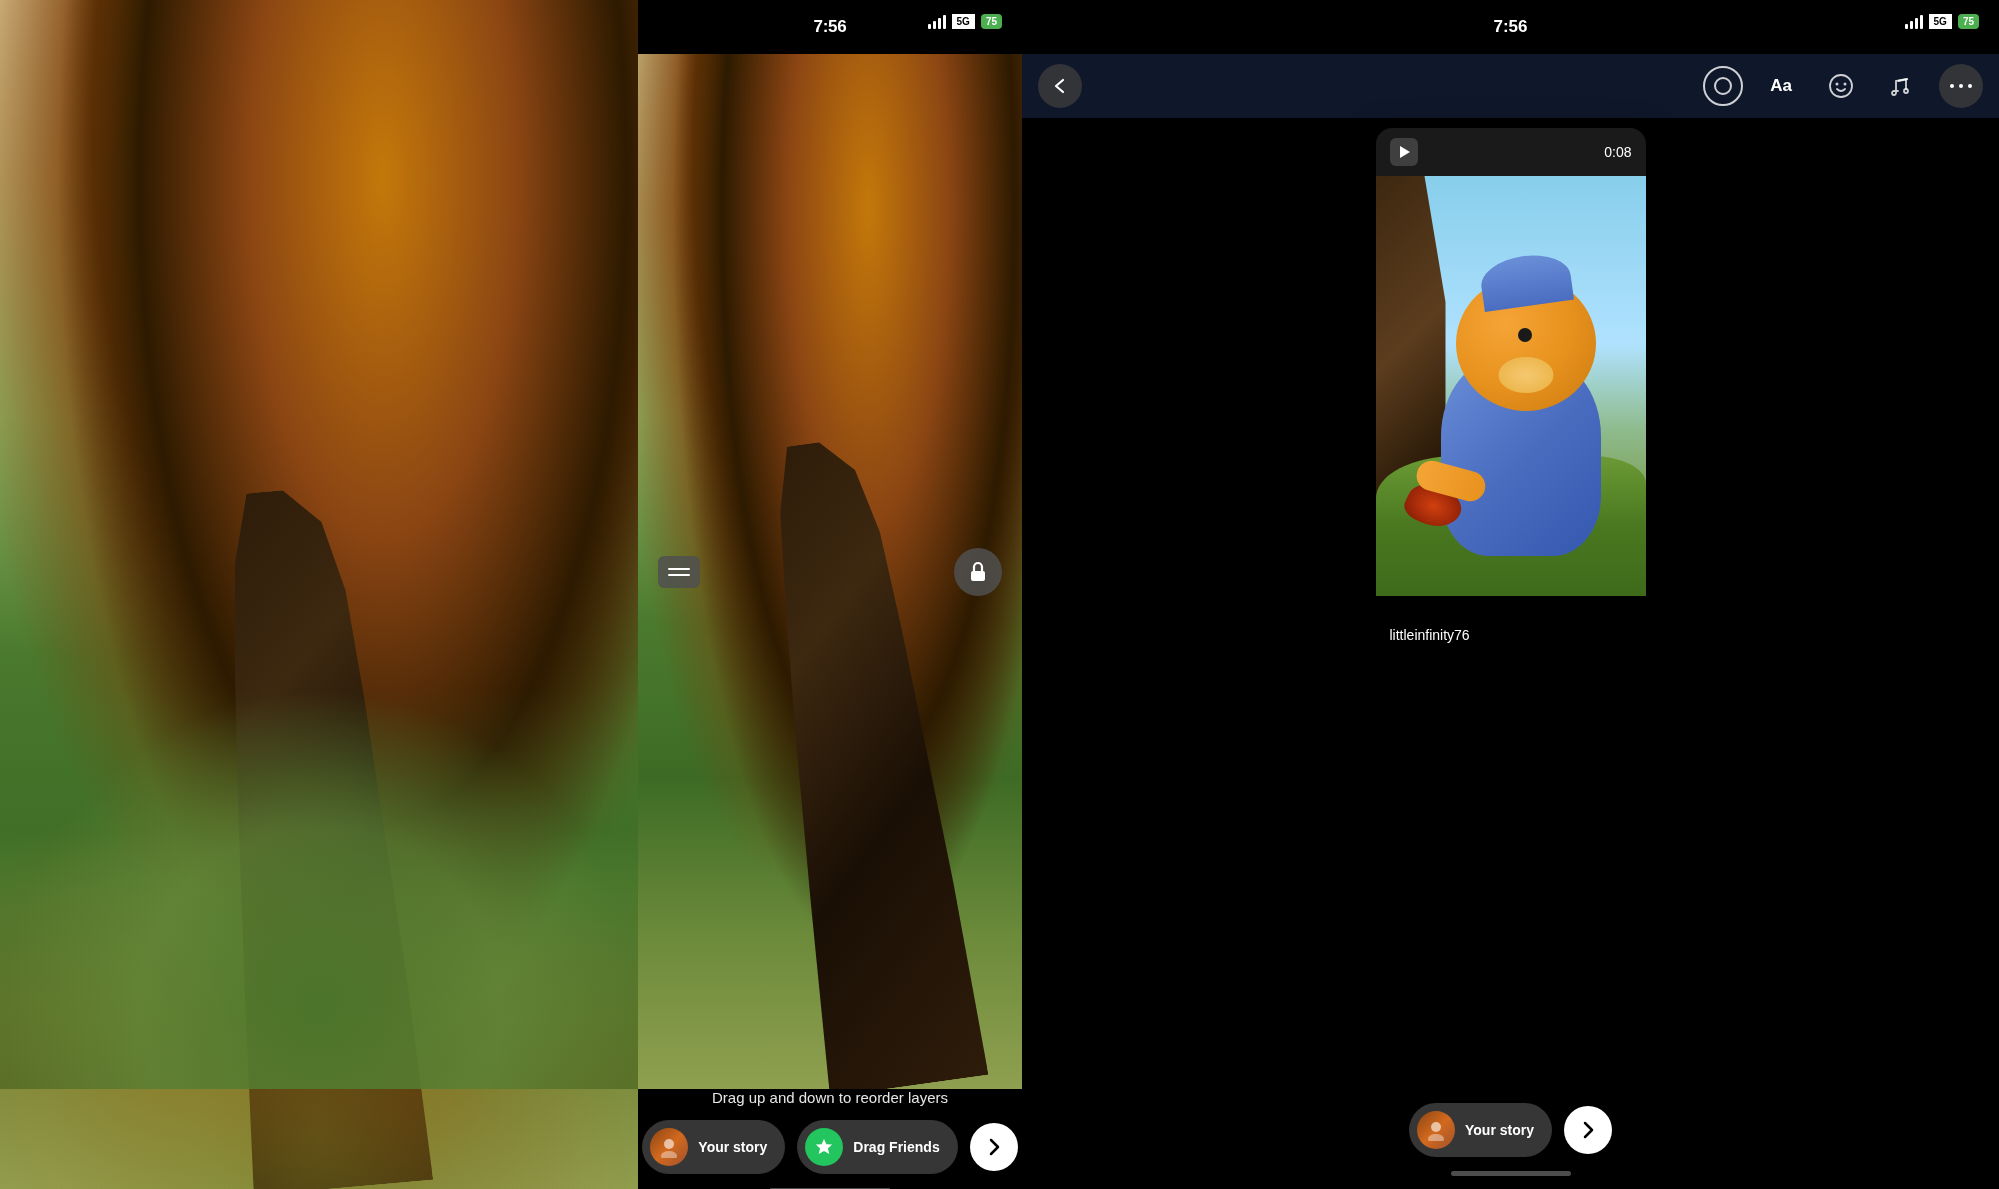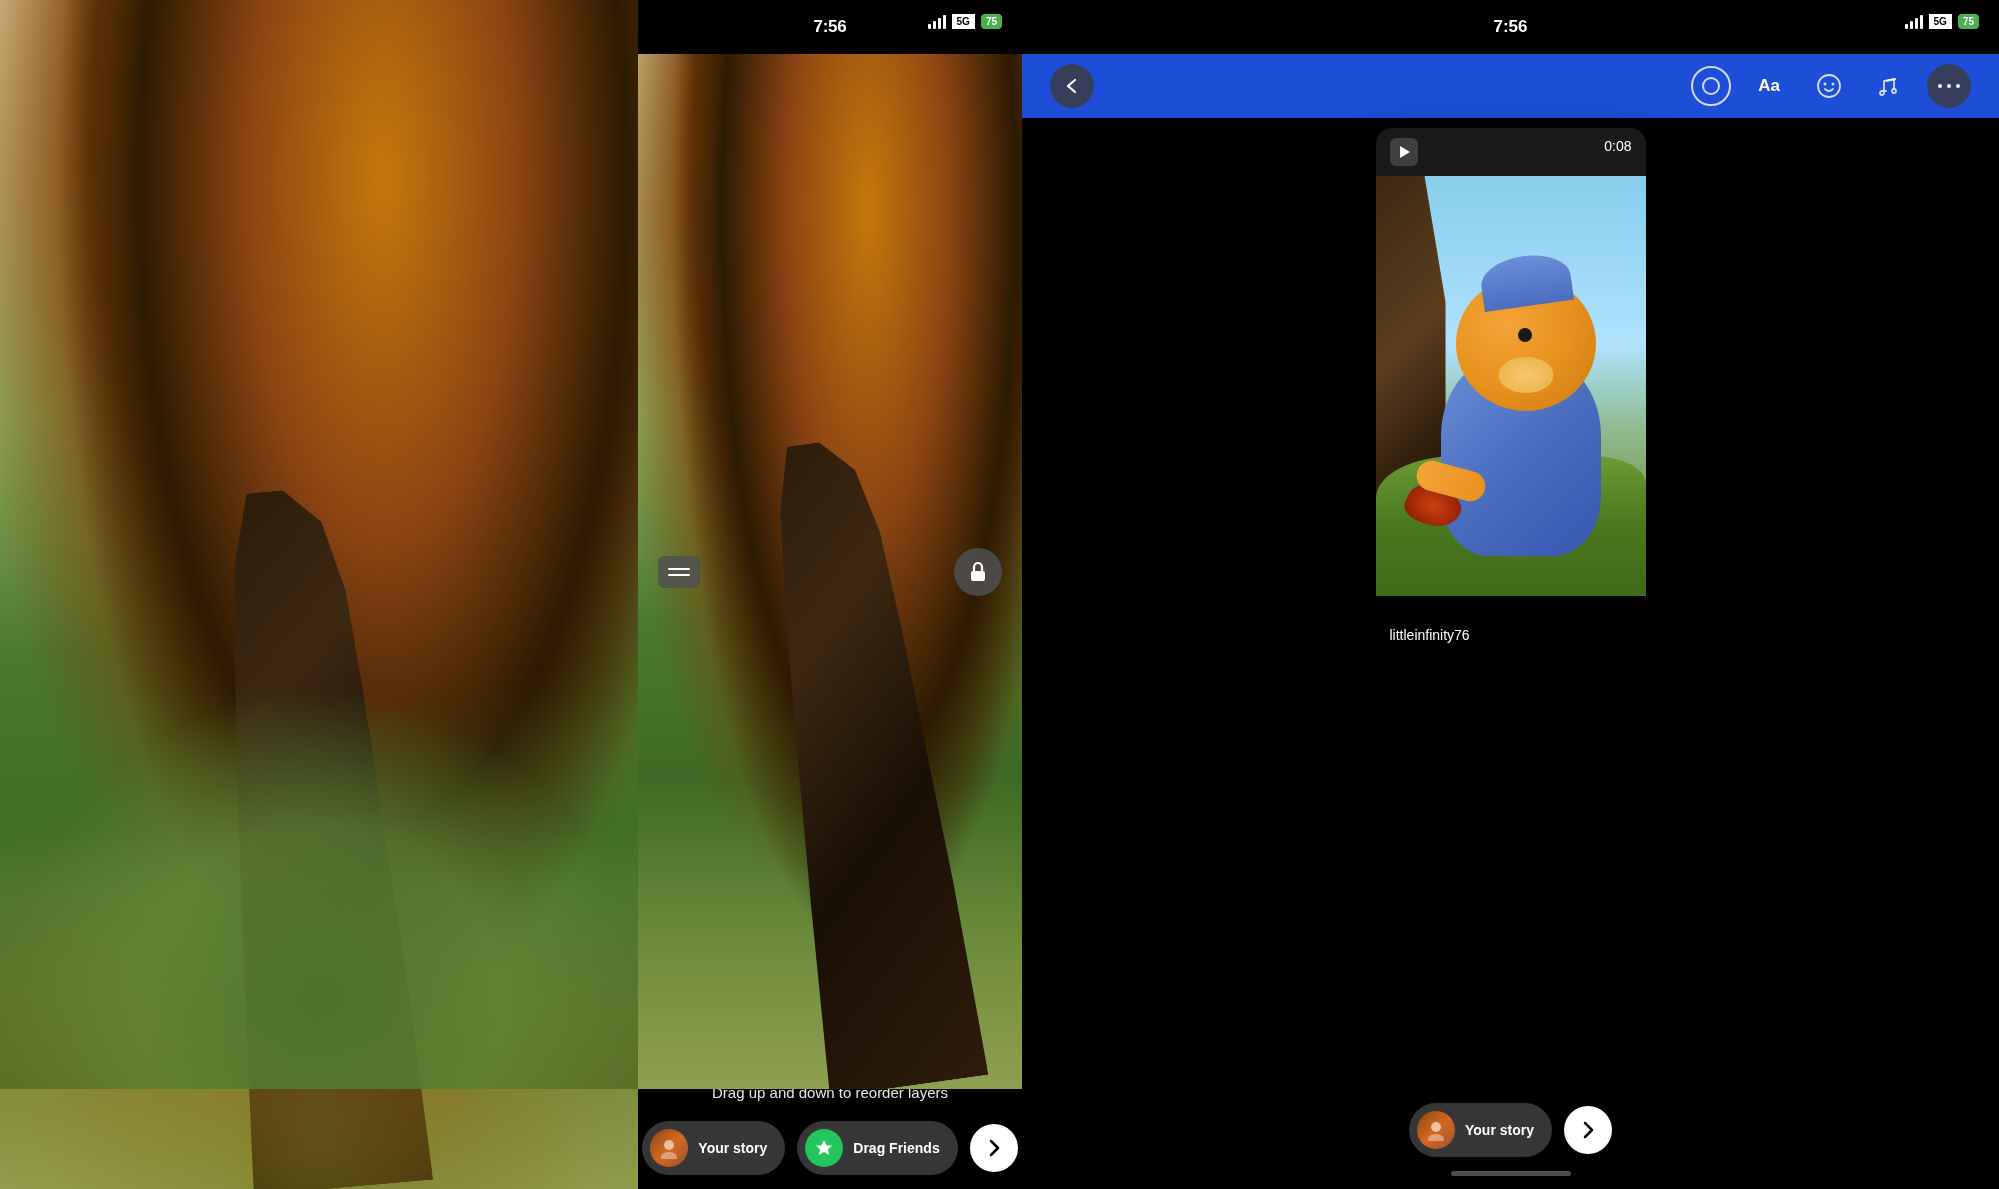--- a/index.html
+++ b/index.html
@@ -207,21 +207,21 @@
       justify-content: center;
     }
 
     .middle-bottom-bar {
       height: 100px;
       background: #000;
       display: flex;
       flex-direction: column;
       align-items: center;
       justify-content: center;
-      gap: 20px;
+      gap: 14px;
       flex-shrink: 0;
     }
 
     .drag-hint-text {
       color: rgba(255,255,255,0.9);
       font-size: 15px;
       font-weight: 400;
       letter-spacing: 0;
     }
 
@@ -335,25 +335,25 @@
       position: absolute;
       right: 20px;
       top: 14px;
       display: flex;
       align-items: center;
       gap: 6px;
     }
 
     .right-toolbar {
       height: 64px;
-      background: #1d4ed8;
+      background: #0f172a;
       display: flex;
       align-items: center;
       justify-content: space-between;
-      padding: 0 28px;
+      padding: 0 16px;
       flex-shrink: 0;
     }
 
     .toolbar-left {
       display: flex;
       align-items: center;
     }
 
     .back-btn {
       width: 44px;
@@ -419,21 +419,21 @@
       overflow: hidden;
       background: #000;
       box-shadow: 0 8px 32px rgba(0,0,0,0.6);
       position: relative;
     }
 
     .video-card-header {
       background: #1a1a1a;
       padding: 10px 14px;
       display: flex;
-      align-items: flex-start;
+      align-items: center;
       justify-content: space-between;
     }
 
     .video-card-icon {
       width: 28px;
       height: 28px;
       background: rgba(80, 80, 80, 0.7);
       border-radius: 6px;
       display: flex;
       align-items: center;

